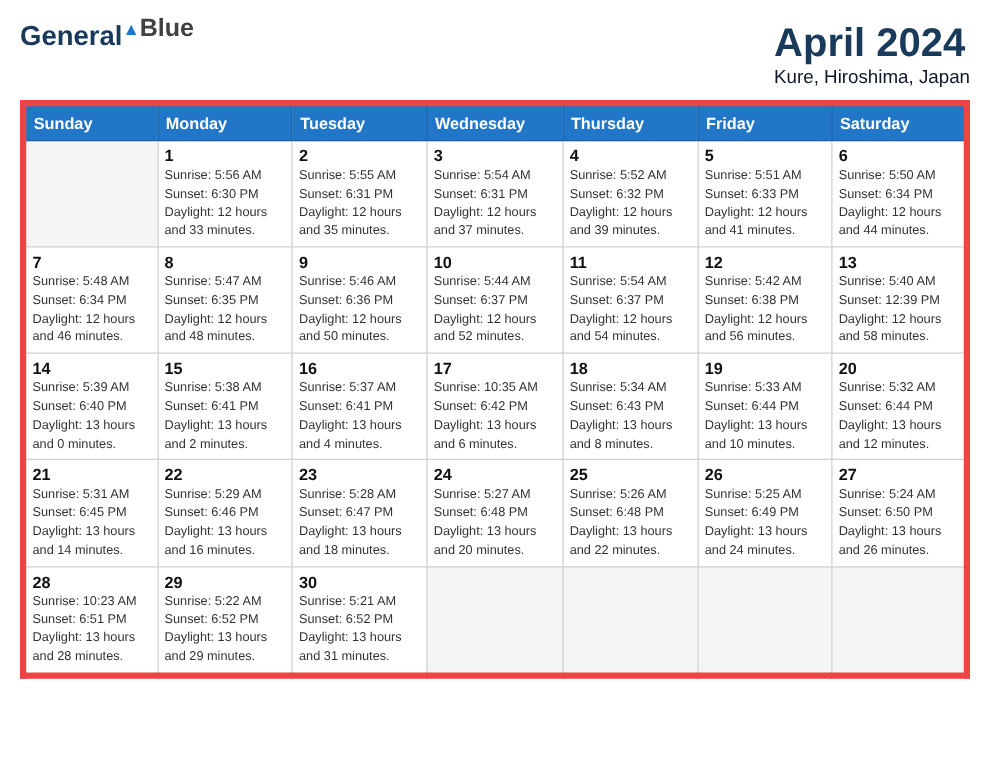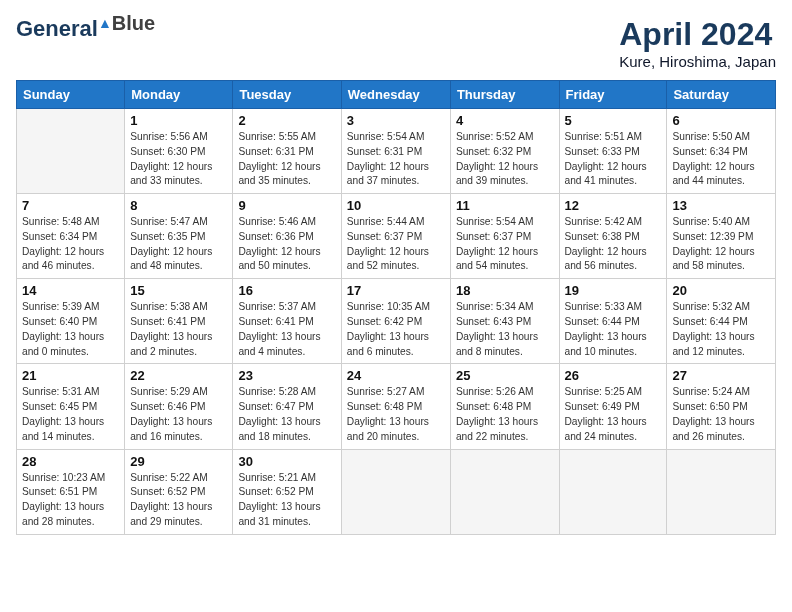--- a/index.html
+++ b/index.html
@@ -35,21 +35,21 @@
       font-weight: bold;
       color: #1a3a5c;
     }
     .location {
       font-size: 15px;
       color: #0f172a;
     }
     .calendar {
       width: 100%;
       border-collapse: collapse;
-      border: 1px solid #ef4444;
+      border: 5px solid #ef4444;
     }
     .calendar th {
       background: #2176c7;
       color: #fff;
       text-align: left;
       padding: 6px 6px;
       font-size: 13px;
       font-weight: bold;
       border: 1px solid #1a5fa8;
     }

